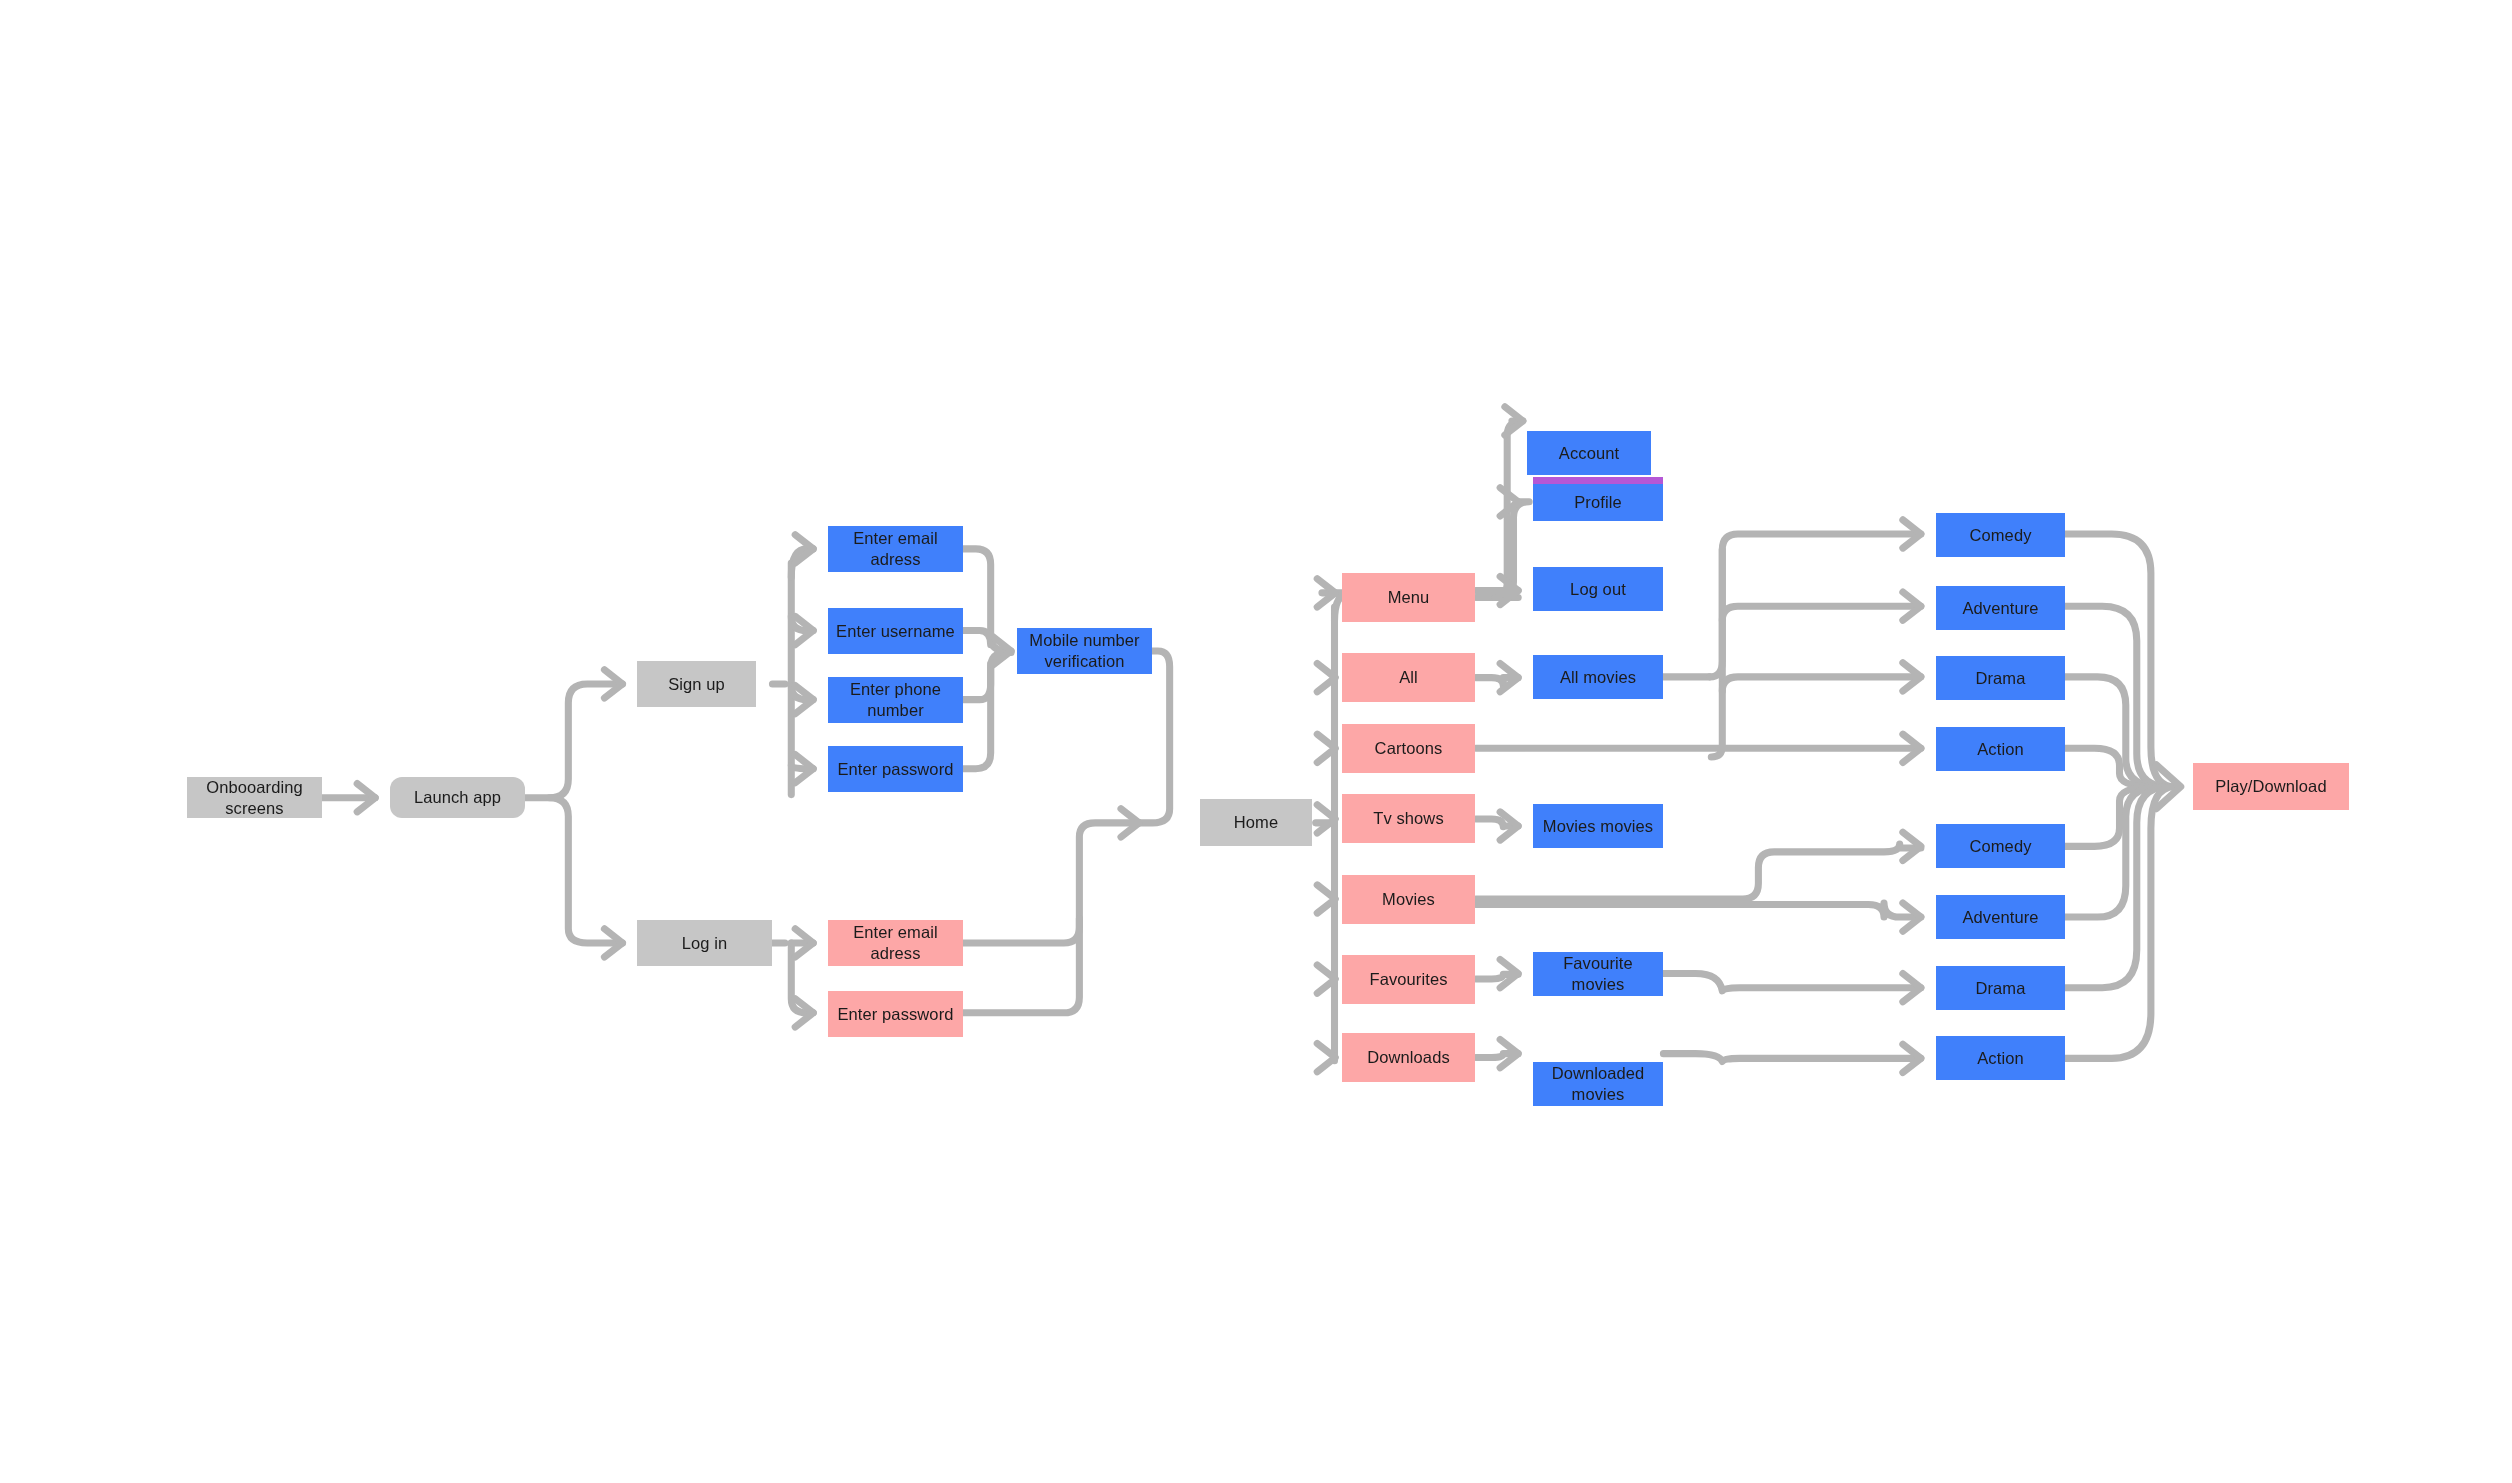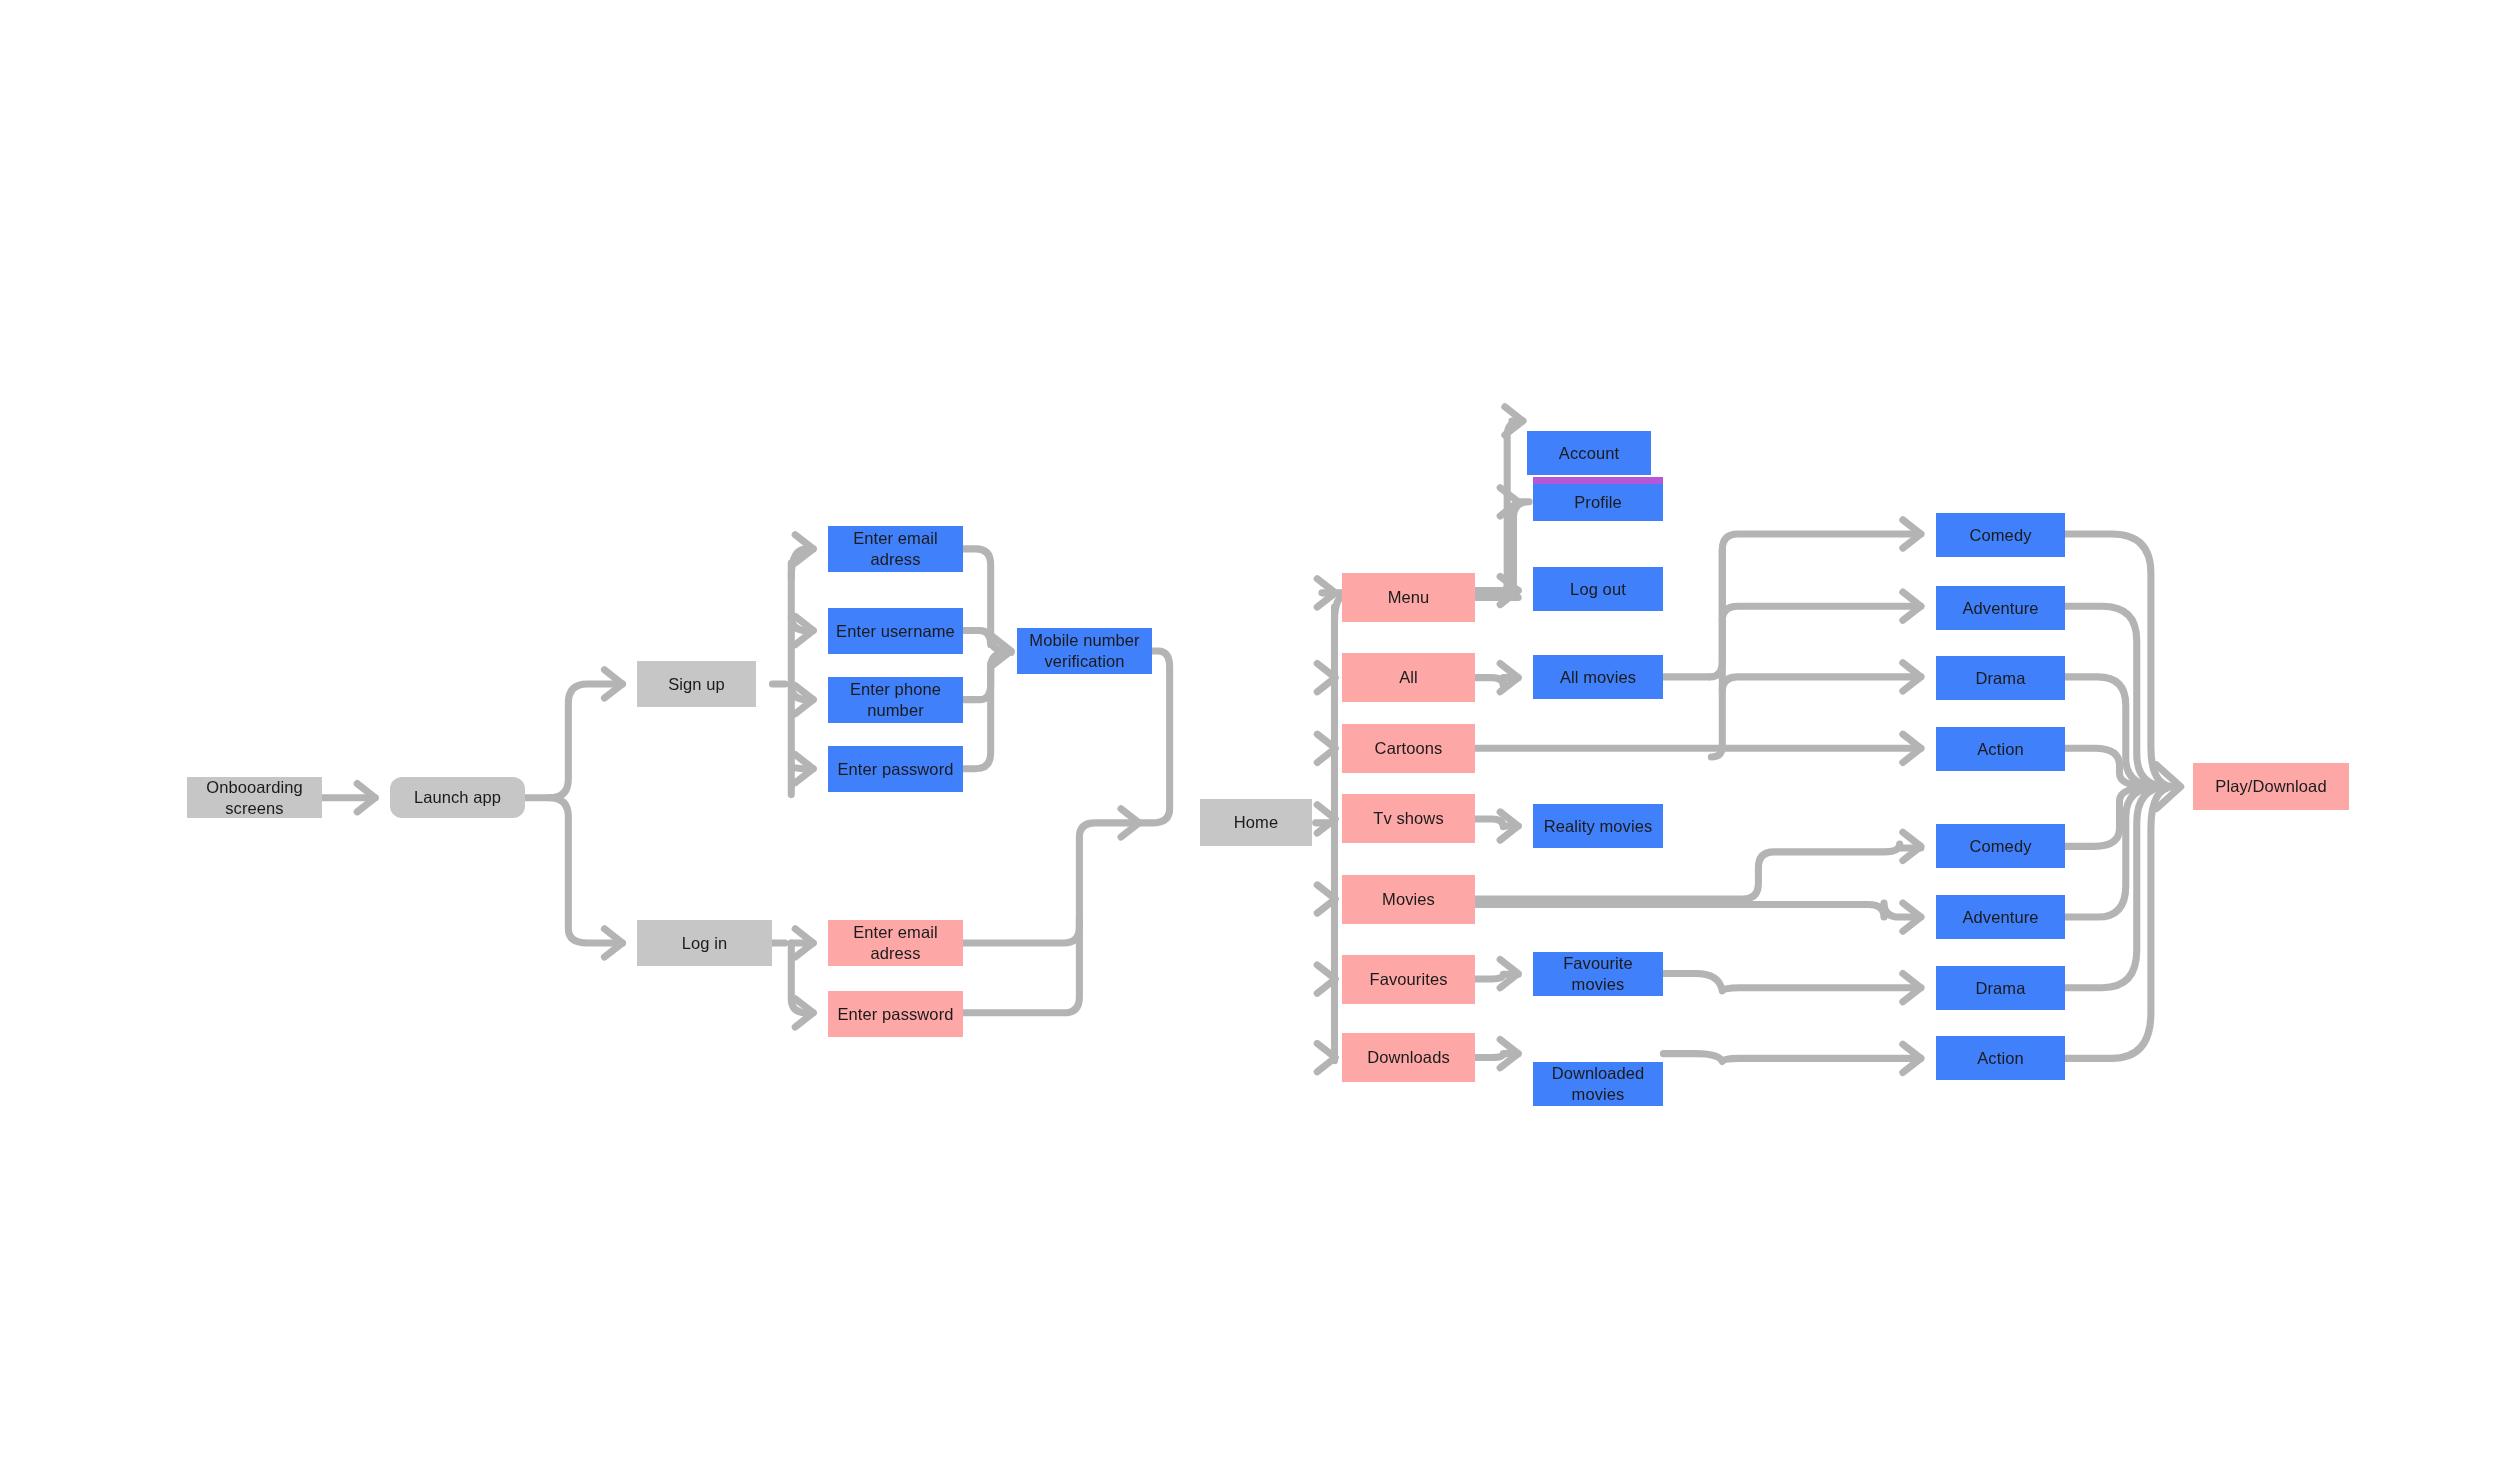--- a/index.html
+++ b/index.html
@@ -252,21 +252,21 @@
       <div class="node blue selected" style="left: 1533px; top: 477px; width: 130px; height: 44px;">
         <span class="lbl">Profile</span>
       </div>
       <div class="node blue" style="left: 1533px; top: 567px; width: 130px; height: 44px;">
         <span class="lbl">Log out</span>
       </div>
       <div class="node blue" style="left: 1533px; top: 655px; width: 130px; height: 44px;">
         <span class="lbl">All movies</span>
       </div>
       <div class="node blue" style="left: 1533px; top: 804px; width: 130px; height: 44px;">
-        <span class="lbl">Reality movies</span>
+        <span class="lbl">Movies movies</span>
       </div>
       <div class="node blue" style="left: 1533px; top: 952px; width: 130px; height: 44px;">
         <span class="lbl">Favourite movies</span>
       </div>
       <div class="node blue" style="left: 1533px; top: 1032px; width: 130px; height: 44px; margin-top: 30px;">
         <span class="lbl">Downloaded movies</span>
       </div>
       <div class="node blue" style="left: 1936px; top: 513px; width: 129px; height: 44px;">
         <span class="lbl">Comedy</span>
       </div>

